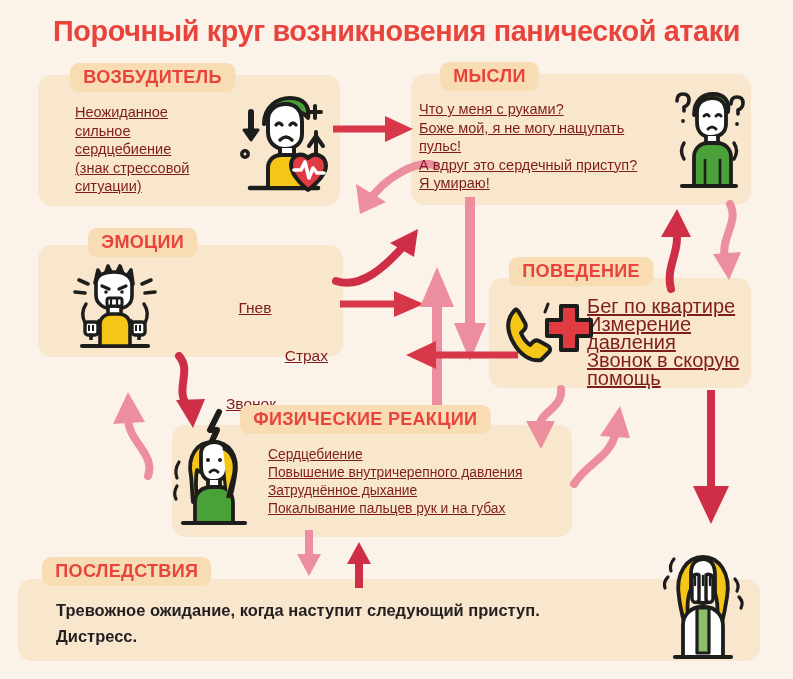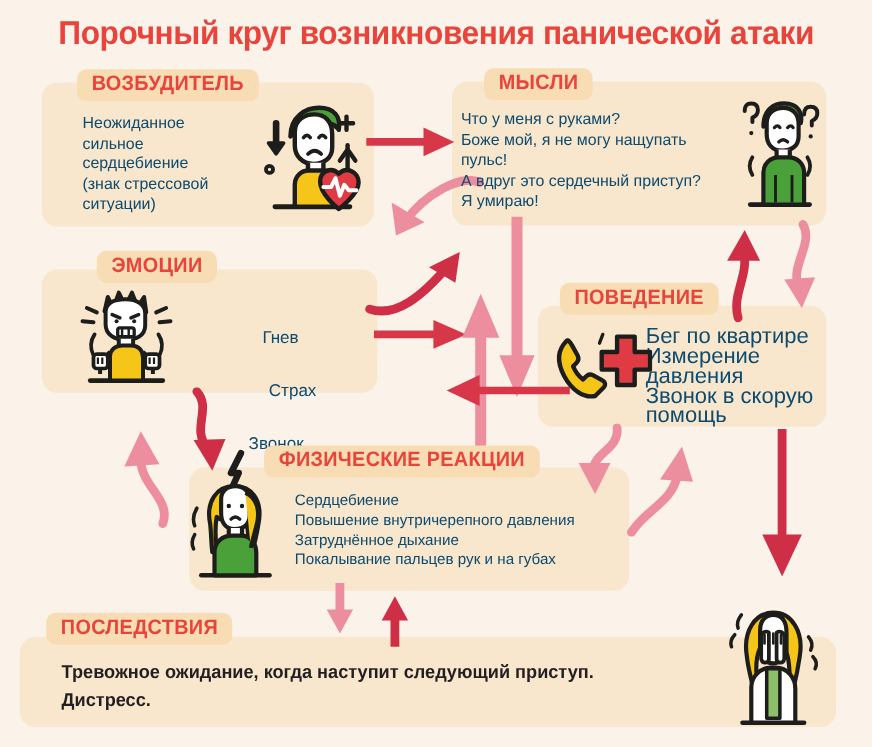--- a/index.html
+++ b/index.html
@@ -44,25 +44,26 @@
     font-size:19px;
     letter-spacing:0.3px;
     color:#e8443c;
     white-space:nowrap;
     z-index:6;
     transform:scaleX(0.95);
     transform-origin:0 50%;
   }
   .body-text{
     position:absolute;
-    color:#0c4a6e;
+    color:#7f1d1d;
     font-size:14.5px;
     line-height:18.5px;
     white-space:pre-line;
     z-index:5;
+    text-decoration:underline;
   }
   .body-text.center{text-align:center;}
 
   .consequence-text{
     position:absolute;
     color:#231f20;
     font-family:"Liberation Sans Narrow","Liberation Sans",sans-serif;
     font-weight:bold;
     font-size:17px;
     line-height:26px;
@@ -154,21 +155,21 @@
     <path d="M42 51 L42 59 L54 59 L54 51" fill="#ffffff" stroke="#1d1d1b" stroke-width="3.8" stroke-linejoin="round"></path>
 
     <path d="M30 101 L30 72 C30 64 36 58 44 58 L53 58 C61 58 67 64 67 72 L67 101 Z" fill="#4aa13a" stroke="#1d1d1b" stroke-width="3.8" stroke-linejoin="round"></path>
     <path d="M41 74 L41 99 M56 74 L56 99" stroke="#1d1d1b" stroke-width="2.6" fill="none"></path>
   </svg>
 
   <div class="card" style="left:38px;top:245px;width:305px;height:112px;"></div>
   <div class="pill" style="left:88px;top:228px;">ЭМОЦИИ</div>
   <div class="body-text center" style="left:168px;top:272px;width:160px;font-size:15.5px;line-height:24px;">
     <div style="text-align:center;padding-left:14px;">Гнев</div>
-    <div style="text-align:center;padding-left:36px;">Страх</div>
+    <div style="text-align:right;padding-left:36px;">Страх</div>
     <div style="text-align:left;padding-left:58px;">Звонок</div>
   </div>
 
   <svg class="icon" style="left:62px;top:258px;" width="106" height="96" viewBox="0 0 106 96">
     <g stroke="#1d1d1b" fill="none" stroke-linecap="round" stroke-linejoin="round">
       <path d="M17 22 L26 26 M13 34 L23 35 M89 22 L80 26 M93 34 L83 35" stroke-width="3.6"></path>
       <path d="M24 46 q-6 9 -1 19" stroke-width="3.4"></path>
       <path d="M82 46 q6 9 1 19" stroke-width="3.4"></path>
       <path d="M20 88 L86 88" stroke-width="4.2"></path>
     </g>

